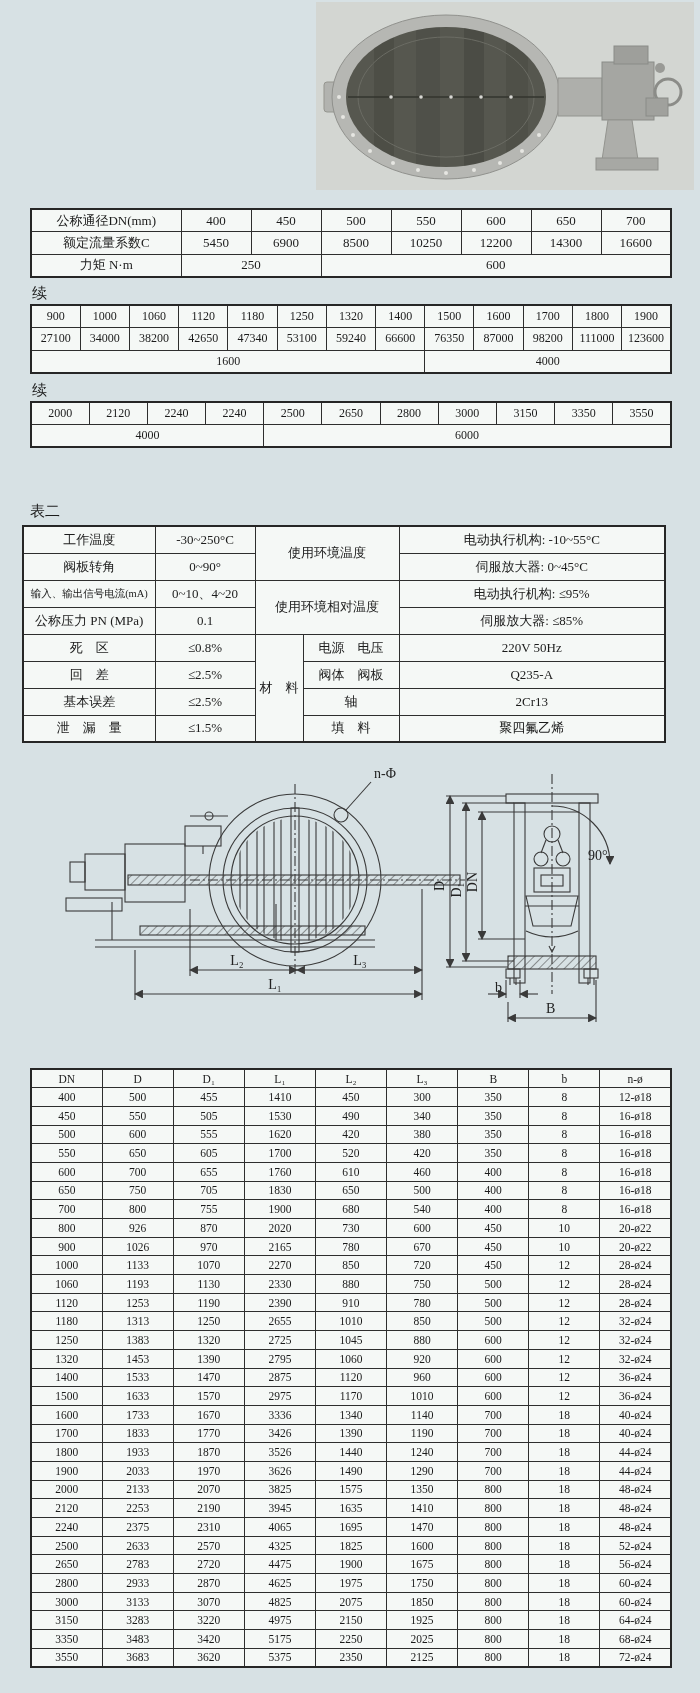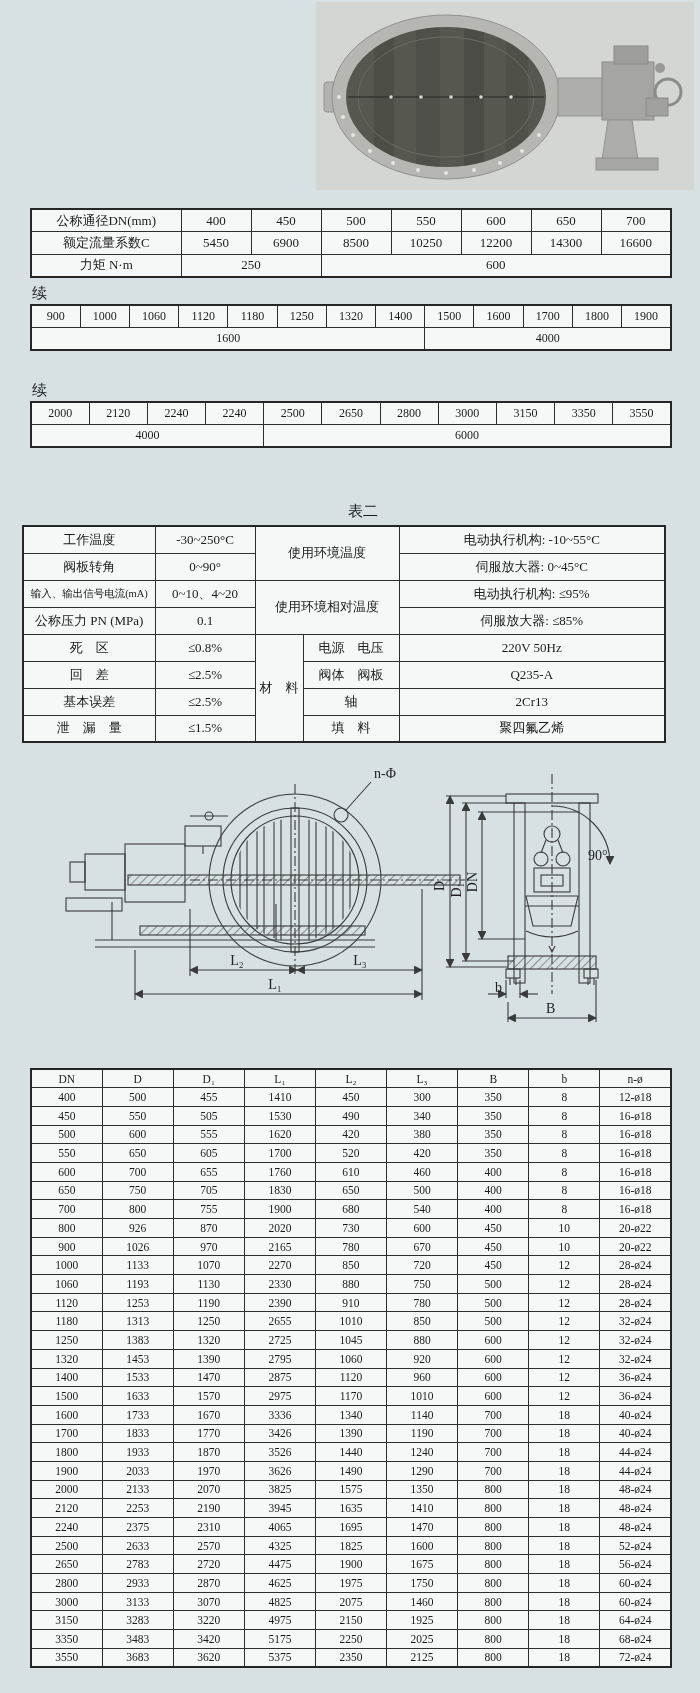--- a/index.html
+++ b/index.html
@@ -120,20 +120,35 @@
           <td>1250</td>
           <td>1320</td>
           <td>1400</td>
           <td>1500</td>
           <td>1600</td>
           <td>1700</td>
           <td>1800</td>
           <td>1900</td>
         </tr>
         <tr>
+          <td>27100</td>
+          <td>34000</td>
+          <td>38200</td>
+          <td>42650</td>
+          <td>47340</td>
+          <td>53100</td>
+          <td>59240</td>
+          <td>66600</td>
+          <td>76350</td>
+          <td>87000</td>
+          <td>98200</td>
+          <td>111000</td>
+          <td>123600</td>
+        </tr>
+        <tr>
           <td colspan="8">1600</td>
           <td colspan="5">4000</td>
         </tr>
       </tbody>
     </table>
 
   <div class="abs seclabel" style="left:32px; top:381px">续</div>
 
   <table class="t flow c13" style="left:30px; top:401px">
       <tbody>
@@ -150,21 +165,21 @@
           <td>3350</td>
           <td>3550</td>
         </tr>
         <tr>
           <td colspan="4">4000</td>
           <td colspan="7">6000</td>
         </tr>
       </tbody>
     </table>
 
-  <div class="abs seclabel" style="left:42px; top:502px; width:642px; text-align:center">表二</div>
+  <div class="abs seclabel" style="left:30px; top:502px; width:642px; text-align:left">表二</div>
 
   <table class="t spec" style="left:22px; top:525px">
     <colgroup>
       <col style="width:132px">
         <col style="width:100px">
         <col style="width:48px">
       <col style="width:96px">
         <col style="width:266px">
     </colgroup>
   <tbody>
@@ -635,21 +650,21 @@
           <td>800</td>
           <td>18</td>
           <td>60-ø24</td>
         </tr>
         <tr>
           <td>3000</td>
           <td>3133</td>
           <td>3070</td>
           <td>4825</td>
           <td>2075</td>
-          <td>1460</td>
+          <td>1850</td>
           <td>800</td>
           <td>18</td>
           <td>60-ø24</td>
         </tr>
         <tr>
           <td>3150</td>
           <td>3283</td>
           <td>3220</td>
           <td>4975</td>
           <td>2150</td>

